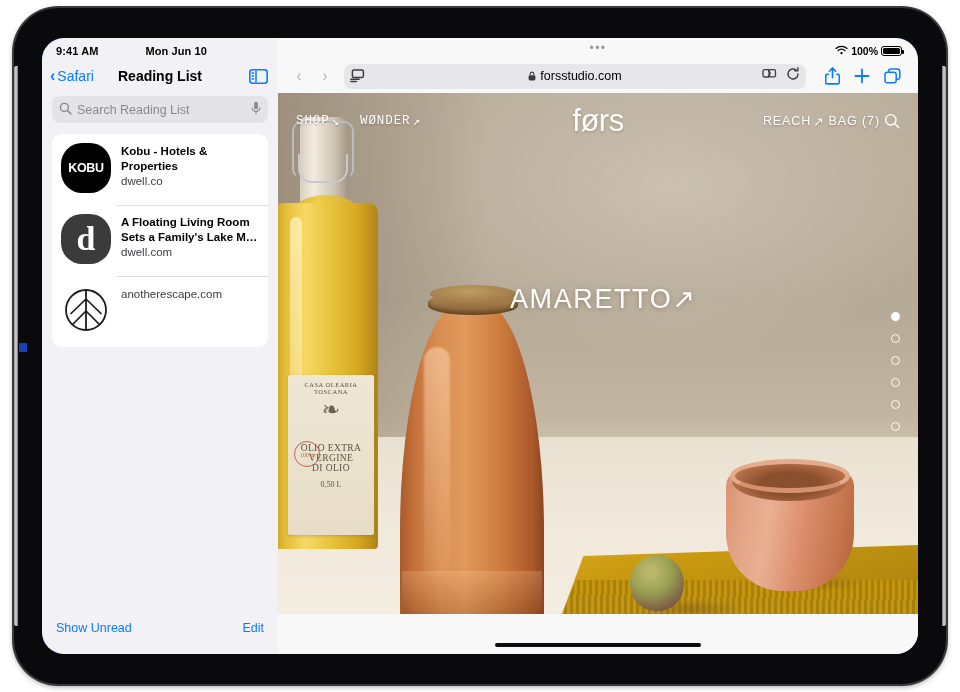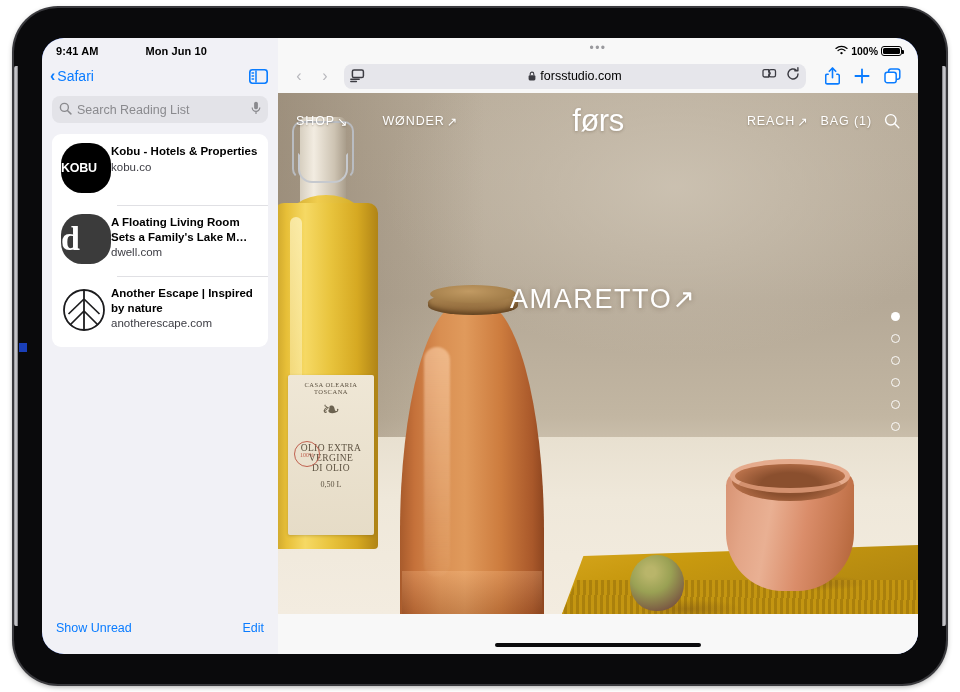--- a/index.html
+++ b/index.html
@@ -120,21 +120,22 @@
   }
   .rl-item + .rl-item::before {
     content: ""; position: absolute;
     left: 65px; right: 0; top: 0; height: 1px;
     background: #e0e0e4;
   }
   .rl-icon {
     width: 50px; height: 50px;
     border-radius: 21px;
     flex: 0 0 50px;
-    display: flex; align-items: center; 
+    margin-right: 10px;
+    display: flex; align-items: center; justify-content: center;
     overflow: hidden;
   }
   .rl-icon.kobu { background: #000; }
   .rl-icon.kobu .kobu-text {
     color: #fff; font-size: 12.5px; font-weight: bold; letter-spacing: -.3px;
   }
   .rl-icon.dwell { background: #3b3b3b; }
   .rl-icon.dwell .dwell-text {
     color: #fff; font-size: 34px; font-weight: bold; line-height: 34px;
     font-family: "Liberation Serif", serif;
@@ -398,22 +399,22 @@
   }
 
   
   #site-header {
     position: absolute; left: 0; right: 0; top: 0;
     height: 56px;
     display: flex; align-items: center;
     padding: 0 18px;
     color: #fff;
   }
-  #nav-left { display: flex; align-items: center; gap: 34px; }
-  #nav-right { margin-left: auto; display: flex; align-items: center; gap: 12px; }
+  #nav-left { display: flex; align-items: center; gap: 20px; font-family: Liberation Mono, monospace; }
+  #nav-right { margin-left: auto; display: flex; align-items: center; gap: 4px; }
   .nav-link {
     font-size: 12.5px; letter-spacing: .9px; color: #fff;
     display: flex; align-items: center; gap: 2px;
     cursor: pointer; text-shadow: 0 1px 2px rgba(60,45,25,.35);
   }
   #brand {
     position: absolute; left: 0; right: 0; text-align: center;
     font-size: 31px; color: #fff; pointer-events: none;
     font-family: "Liberation Sans", sans-serif;
     font-weight: 300; letter-spacing: -.5px; line-height: 56px;
@@ -476,20 +477,21 @@
       <div id="status-bar">
         <span id="status-time">9:41 AM</span>
         <span id="status-date">Mon Jun 10</span>
       </div>
 
       <div id="sidebar-header">
         <div id="back-safari">
           <span id="back-chevron">‹</span>
           <span>Safari</span>
         </div>
+        <div id="sidebar-title">Reading List</div>
         <div id="sidebar-toggle">
           <svg width="19" height="15" viewBox="0 0 19 15">
             <rect x="0.8" y="0.8" width="17.4" height="13.4" rx="2.6" fill="none" stroke="#0a7cff" stroke-width="1.6"></rect>
             <line x1="7" y1="1.6" x2="7" y2="13.4" stroke="#0a7cff" stroke-width="1.5"></line>
             <line x1="3" y1="4" x2="4.6" y2="4" stroke="#0a7cff" stroke-width="1.3" stroke-linecap="round"></line>
             <line x1="3" y1="7" x2="4.6" y2="7" stroke="#0a7cff" stroke-width="1.3" stroke-linecap="round"></line>
             <line x1="3" y1="10" x2="4.6" y2="10" stroke="#0a7cff" stroke-width="1.3" stroke-linecap="round"></line>
           </svg>
         </div>
       </div>
@@ -514,21 +516,21 @@
       </div>
 
       <div id="reading-list">
 
         <div class="rl-item">
           <div class="rl-icon kobu">
             <span class="kobu-text">KOBU</span>
           </div>
           <div class="rl-text">
             <div class="rl-title">Kobu - Hotels &amp; Properties</div>
-            <div class="rl-url">kobu.co</div>
+            <div class="rl-url">dwell.co</div>
           </div>
         </div>
 
         <div class="rl-item">
           <div class="rl-icon dwell">
             <span class="dwell-text">d</span>
           </div>
           <div class="rl-text">
             <div class="rl-title">A Floating Living Room Sets a Family's Lake M…</div>
             <div class="rl-url">dwell.com</div>
@@ -540,21 +542,20 @@
             <svg width="46" height="46" viewBox="0 0 46 46">
               <circle cx="23" cy="23" r="20" fill="none" stroke="#1c1c1e" stroke-width="1.8"></circle>
               <line x1="23" y1="3.4" x2="23" y2="42.6" stroke="#1c1c1e" stroke-width="1.8"></line>
               <line x1="23" y1="12" x2="7.5" y2="27" stroke="#1c1c1e" stroke-width="1.7"></line>
               <line x1="23" y1="12" x2="38.5" y2="27" stroke="#1c1c1e" stroke-width="1.7"></line>
               <line x1="23" y1="24" x2="9" y2="38" stroke="#1c1c1e" stroke-width="1.7"></line>
               <line x1="23" y1="24" x2="37" y2="38" stroke="#1c1c1e" stroke-width="1.7"></line>
             </svg>
           </div>
           <div class="rl-text">
-            <div class="rl-title">Another Escape | Inspired by nature</div>
             <div class="rl-url">anotherescape.com</div>
           </div>
         </div>
 
       </div>
 
       <div id="sidebar-footer">
         <span>Show Unread</span>
         <span>Edit</span>
       </div>
@@ -698,21 +699,21 @@
           </div>
 
           <div id="brand">førs</div>
 
           <div id="nav-right">
             <div class="nav-link">
               <span>REACH</span>
               <span>↗</span>
             </div>
             <div class="nav-link">
-              <span>BAG (1)</span>
+              <span>BAG (7)</span>
             </div>
             <div id="search-btn">
               <svg width="16" height="16" viewBox="0 0 16 16">
                 <circle cx="6.8" cy="6.8" r="5.2" fill="none" stroke="#fff" stroke-width="1.4"></circle>
                 <line x1="10.6" y1="10.6" x2="14.8" y2="14.8" stroke="#fff" stroke-width="1.4" stroke-linecap="round"></line>
               </svg>
             </div>
           </div>
         </div>
 

